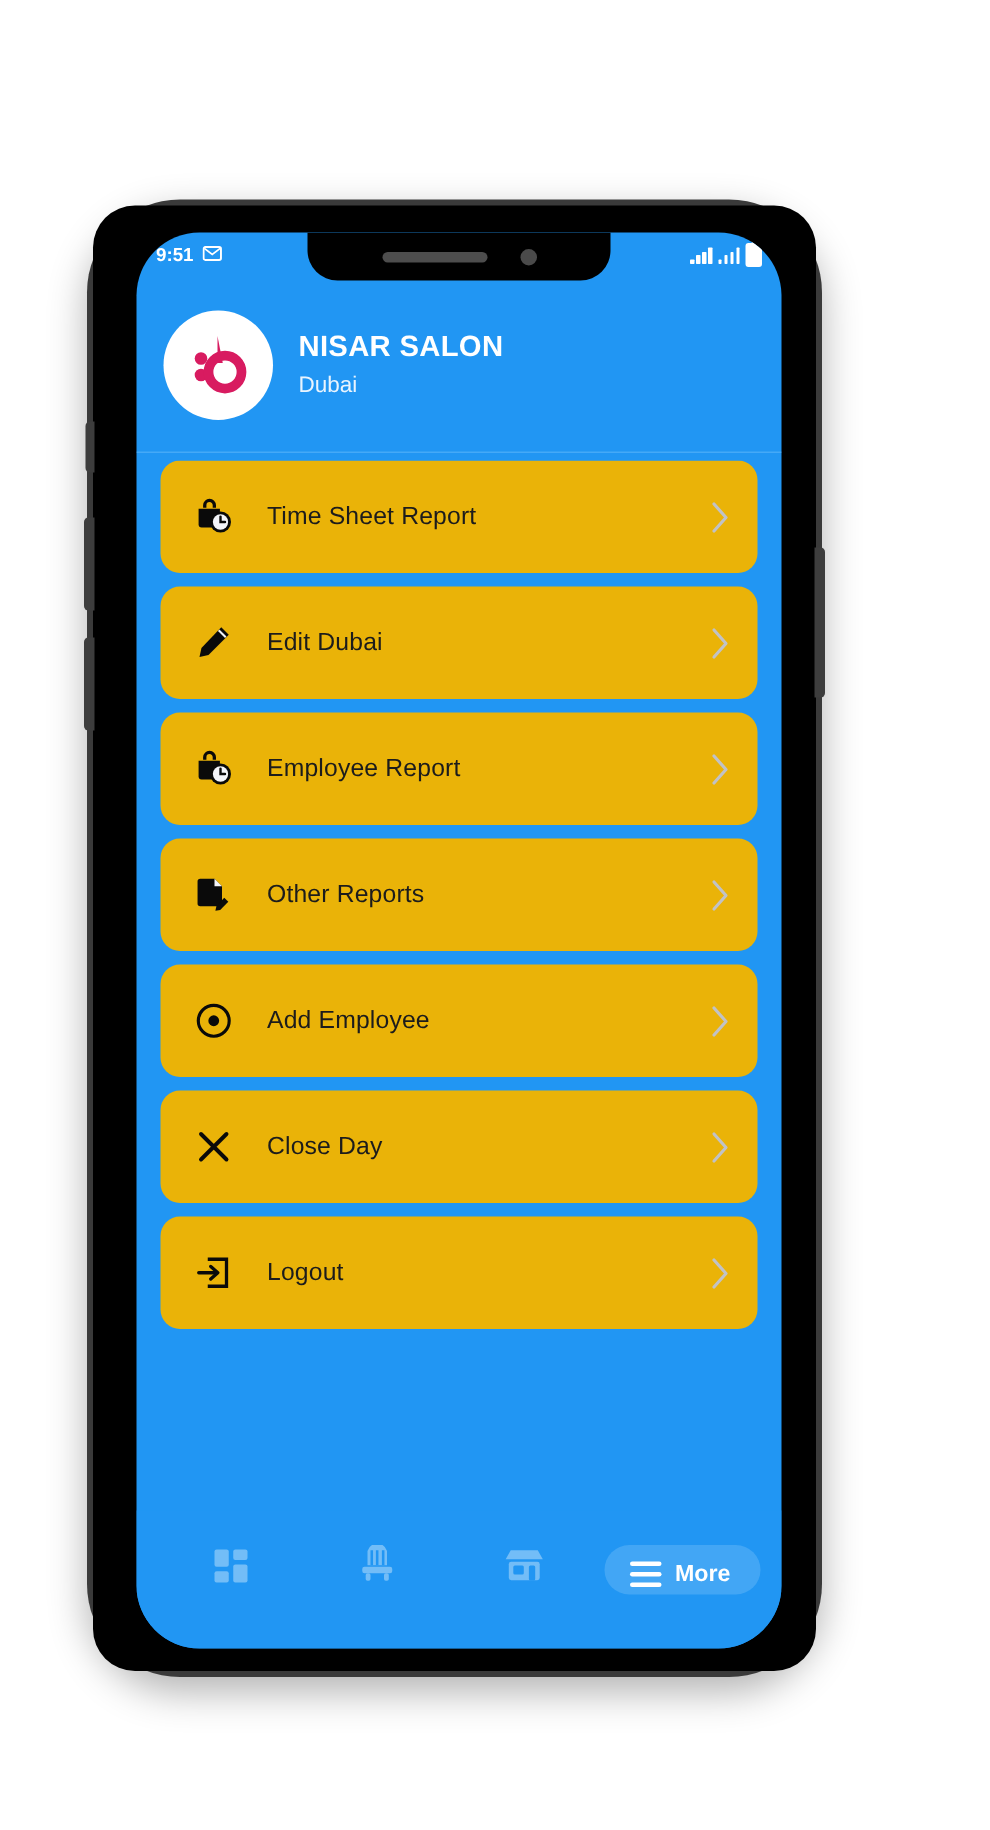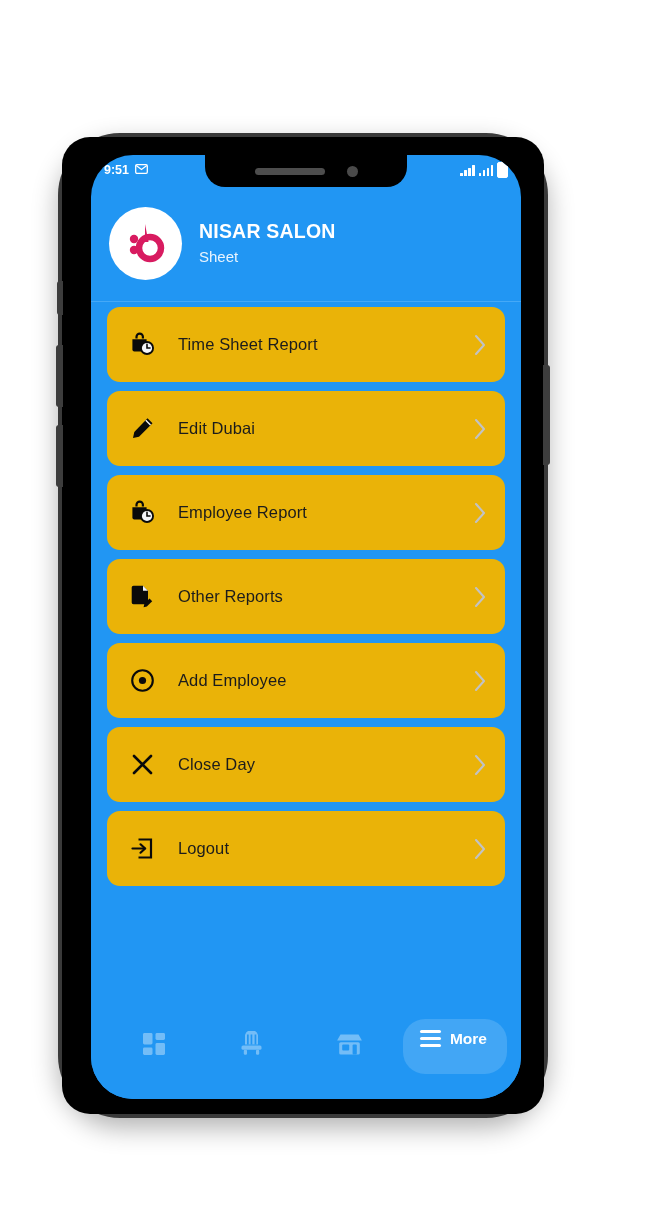--- a/index.html
+++ b/index.html
@@ -221,21 +221,21 @@
     cursor: pointer;
     color: #73bdf7;
   }
   #nav-more {
     flex: 0 0 auto;
     display: flex;
     align-items: center;
     gap: 9px;
     background: #42a6f5;
     border-radius: 22px;
-    padding: 11px 20px 26px 17px;
+    padding: 11px 20px 4px 17px;
     cursor: pointer;
     margin-left: 4px;
   }
   #more-label {
     color: #ffffff;
     font-size: 15.5px;
     font-weight: bold;
   }
   #hamburger-icon { display: flex; flex-direction: column; gap: 4px; }
   #hamburger-icon span {
@@ -294,21 +294,21 @@
         <div id="brand-logo">
           <svg width="50" height="50" viewBox="0 0 50 50">
             <circle cx="13" cy="21" r="4.2" fill="#d81b60"></circle>
             <circle cx="13" cy="32" r="4.2" fill="#d81b60"></circle>
             <path d="M24 6 L27.5 24 L24 24 Z" fill="#d81b60"></path>
             <circle cx="29" cy="30" r="11" fill="none" stroke="#d81b60" stroke-width="6.5"></circle>
           </svg>
         </div>
         <div id="header-text">
           <div id="shop-name">NISAR SALON</div>
-          <div id="shop-location">Sheet</div>
+          <div id="shop-location">Dubai</div>
         </div>
       </div>
 
       <div id="menu-list">
 
         <div class="menu-item">
           <span class="menu-icon">
             <svg width="27" height="27" viewBox="0 0 27 27">
               <path d="M7.5 7.5 V5.8 a3.2 3.2 0 0 1 6.4 0 V7.5" fill="none" stroke="#0a0a0a" stroke-width="2.2"></path>
               <path d="M3.4 8.2 h14.2 v10.4 a2 2 0 0 1 -2 2 H5.4 a2 2 0 0 1 -2 -2 Z" fill="#0a0a0a"></path>

